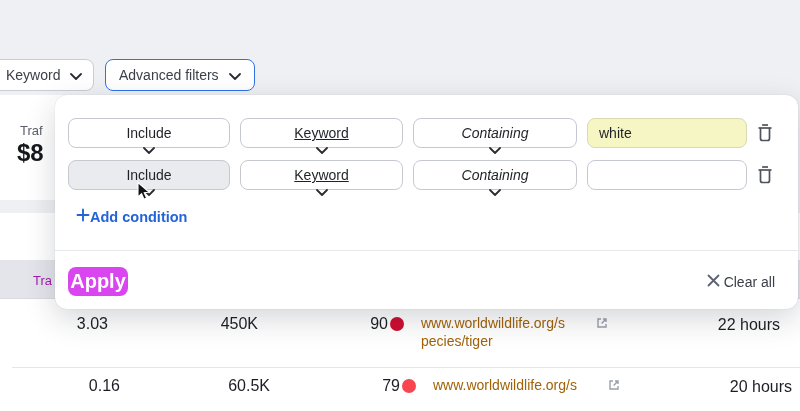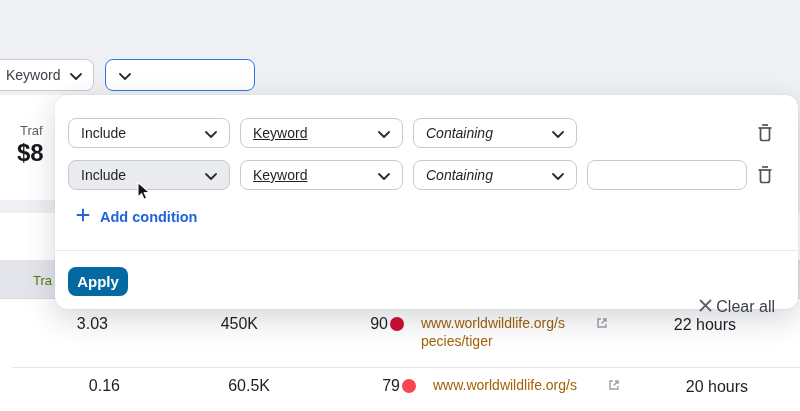--- a/index.html
+++ b/index.html
@@ -14,75 +14,76 @@
   .btn-advfilters { left:105px; width:150px; padding:0 13px; justify-content:space-between;
                     border:1.5px solid #2f72e8; }
 
   
   .metric-card { position:absolute; left:-12px; top:95px; width:90px; height:105px; background:#fff; border-radius:8px; }
   .metric-label { position:absolute; left:32px; top:28px; font-size:13px; color:#5a5f69; }
   .metric-value { position:absolute; left:29px; top:44px; font-size:24px; font-weight:bold; color:#17181c; }
 
   .table-card { position:absolute; left:-12px; top:213px; width:824px; height:198px; background:#fff; border-radius:8px 8px 0 0; }
   .table-header { position:absolute; left:0; top:260px; width:800px; height:39px; background:#e3e5ea; border-bottom:1px solid #d9dbe0; }
-  .table-header-label { position:absolute; left:33px; top:13px; font-size:13px; color:#4d7c0f; }
+  .table-header-label { position:absolute; left:33px; top:13px; font-size:13px; color:#a21caf; }
 
   .t-row { position:absolute; left:0; width:800px; background:#fff; }
   .t-row1 { top:299px; height:67px; }
   .t-row2 { top:367px; height:44px; border-top:1px solid #e5e6e9;margin-left:12px; }
   .cell { position:absolute; font-size:16px; color:#1c1e24; }
   .num { text-align:right; }
   .c1 { left:28px; width:80px; }
   .c2 { left:178px; width:80px; }
   .c3 { left:338px; width:50px; }
   .dot { position:absolute; width:14px; height:14px; border-radius:50%; }
   .link { position:absolute; left:421px; width:180px; font-size:14px; line-height:18px; color:#a16207; cursor:pointer; }
   .ext { position:absolute; left:595px; }
-  .time { left:656px; width:80px;text-align:right; }
+  .time { left:700px; width:80px;text-align:right; }
 
   
   .panel { position:absolute; left:55px; top:95px; width:743px; height:214px; background:#fff;
            border-radius:12px; box-shadow:0 10px 30px rgba(30,35,50,.18), 0 0 1px rgba(0,0,0,.2); z-index:10; }
   .ctrl { position:absolute; height:30px; border:1px solid #c6c9d0; border-radius:8px; background:#fff;
-          display:flex; align-items:center; justify-content:space-between; padding:6px 12px; font-size:14px; color:#1f2126; cursor:pointer; }
+          display:flex; align-items:center; justify-content:space-between; padding:6px 12px; font-size:14px; color:#1f2126; cursor:pointer;flex-direction:column; }
   .frow1 { top:23px; } .frow2 { top:65px; }
   .sel-cond { left:13px; width:162px; }
   .sel-field { left:185px; width:163px;text-decoration:underline; }
   .sel-op { left:358px; width:164px;font-style:italic; }
   .sel-hover { background:#eaebee; }
   .val-input { position:absolute; left:532px; width:160px; height:30px; border:1px solid #c6c9d0;
                border-radius:8px; padding:0 11px; font-size:14px; font-family:"Liberation Sans",sans-serif; color:#1f2126; background:#fff; }
   .val-highlight { background:#f6f6c4; border-color:#d9dab2; }
   .trash { position:absolute; left:700px; width:20px; height:22px; cursor:pointer; }
   .trash1 { top:27px; } .trash2 { top:69px; }
 
-  .add-cond { position:absolute; left:21px; top:113px; display:flex; align-items:center; gap:10px;
+  .add-cond { position:absolute; left:21px; top:113px; display:flex; align-items:center; 
               color:#2464d8; font-size:14.5px; font-weight:bold; cursor:pointer; }
   .panel-divider { position:absolute; left:0; top:155px; width:100%; height:1px; background:#e7e8eb; }
-  .apply-btn { position:absolute; left:13px; top:172px; width:60px; height:29px; background:#0369a1; color:#fff;
-               border:none; border-radius:8px; font-size:15px; font-weight:bold; font-family:"Liberation Sans",sans-serif; cursor:pointer; }
+  .apply-btn { position:absolute; left:13px; top:172px; width:60px; height:29px; background:#d946ef; color:#fff;
+               border:none; border-radius:8px; font-size:20px; font-weight:bold; font-family:"Liberation Sans",sans-serif; cursor:pointer; }
   .clear-all { position:absolute; right:23px; top:179px; display:flex; align-items:center; gap:4px;
-               font-size:16px; color:#3c4049; cursor:pointer;margin-top:24px; }
+               font-size:14px; color:#3c4049; cursor:pointer; }
 
   .cursor-icon { position:absolute; left:137px; top:182px; z-index:20; }
 </style>
 </head>
 <body>
 
 <div class="page">
 
   <div class="btn btn-features">
     <span>Keyword</span>
     <span>
       <svg width="12" height="7" viewBox="0 0 12 7">
           <path d="M1 1 L6 6 L11 1" fill="none" stroke="#2a2d33" stroke-width="1.8" stroke-linecap="round" stroke-linejoin="round"></path>
         </svg>
     </span>
   </div>
   <div class="btn btn-advfilters">
+    <span>Advanced filters</span>
     <span>
       <svg width="12" height="7" viewBox="0 0 12 7">
           <path d="M1 1 L6 6 L11 1" fill="none" stroke="#2a2d33" stroke-width="1.8" stroke-linecap="round" stroke-linejoin="round"></path>
         </svg>
     </span>
   </div>
 
   <div class="metric-card">
     <div class="metric-label">Traf</div>
     <div class="metric-value">$8</div>
@@ -141,20 +142,21 @@
       <span><svg width="12" height="7" viewBox="0 0 12 7">
             <path d="M1 1 L6 6 L11 1" fill="none" stroke="#2a2d33" stroke-width="1.8" stroke-linecap="round" stroke-linejoin="round"></path>
           </svg></span>
     </div>
     <div class="ctrl frow1 sel-op">
       <span>Containing</span>
       <span><svg width="12" height="7" viewBox="0 0 12 7">
             <path d="M1 1 L6 6 L11 1" fill="none" stroke="#2a2d33" stroke-width="1.8" stroke-linecap="round" stroke-linejoin="round"></path>
           </svg></span>
     </div>
+    <input class="val-input val-highlight frow1" type="text" value="white" style="">
     <div class="trash trash1">
       <svg width="20" height="22" viewBox="0 0 20 22">
           <path d="M7 3 H13" fill="none" stroke="#4e535e" stroke-width="1.7"></path>
           <path d="M3.5 6 H16.5" fill="none" stroke="#4e535e" stroke-width="1.7"></path>
           <path d="M5.5 6 V16.5 a2 2 0 0 0 2 2 h5 a2 2 0 0 0 2-2 V6" fill="none" stroke="#4e535e" stroke-width="1.7"></path>
         </svg>
     </div>
 
     <div class="ctrl frow2 sel-cond sel-hover">
       <span>Include</span>

